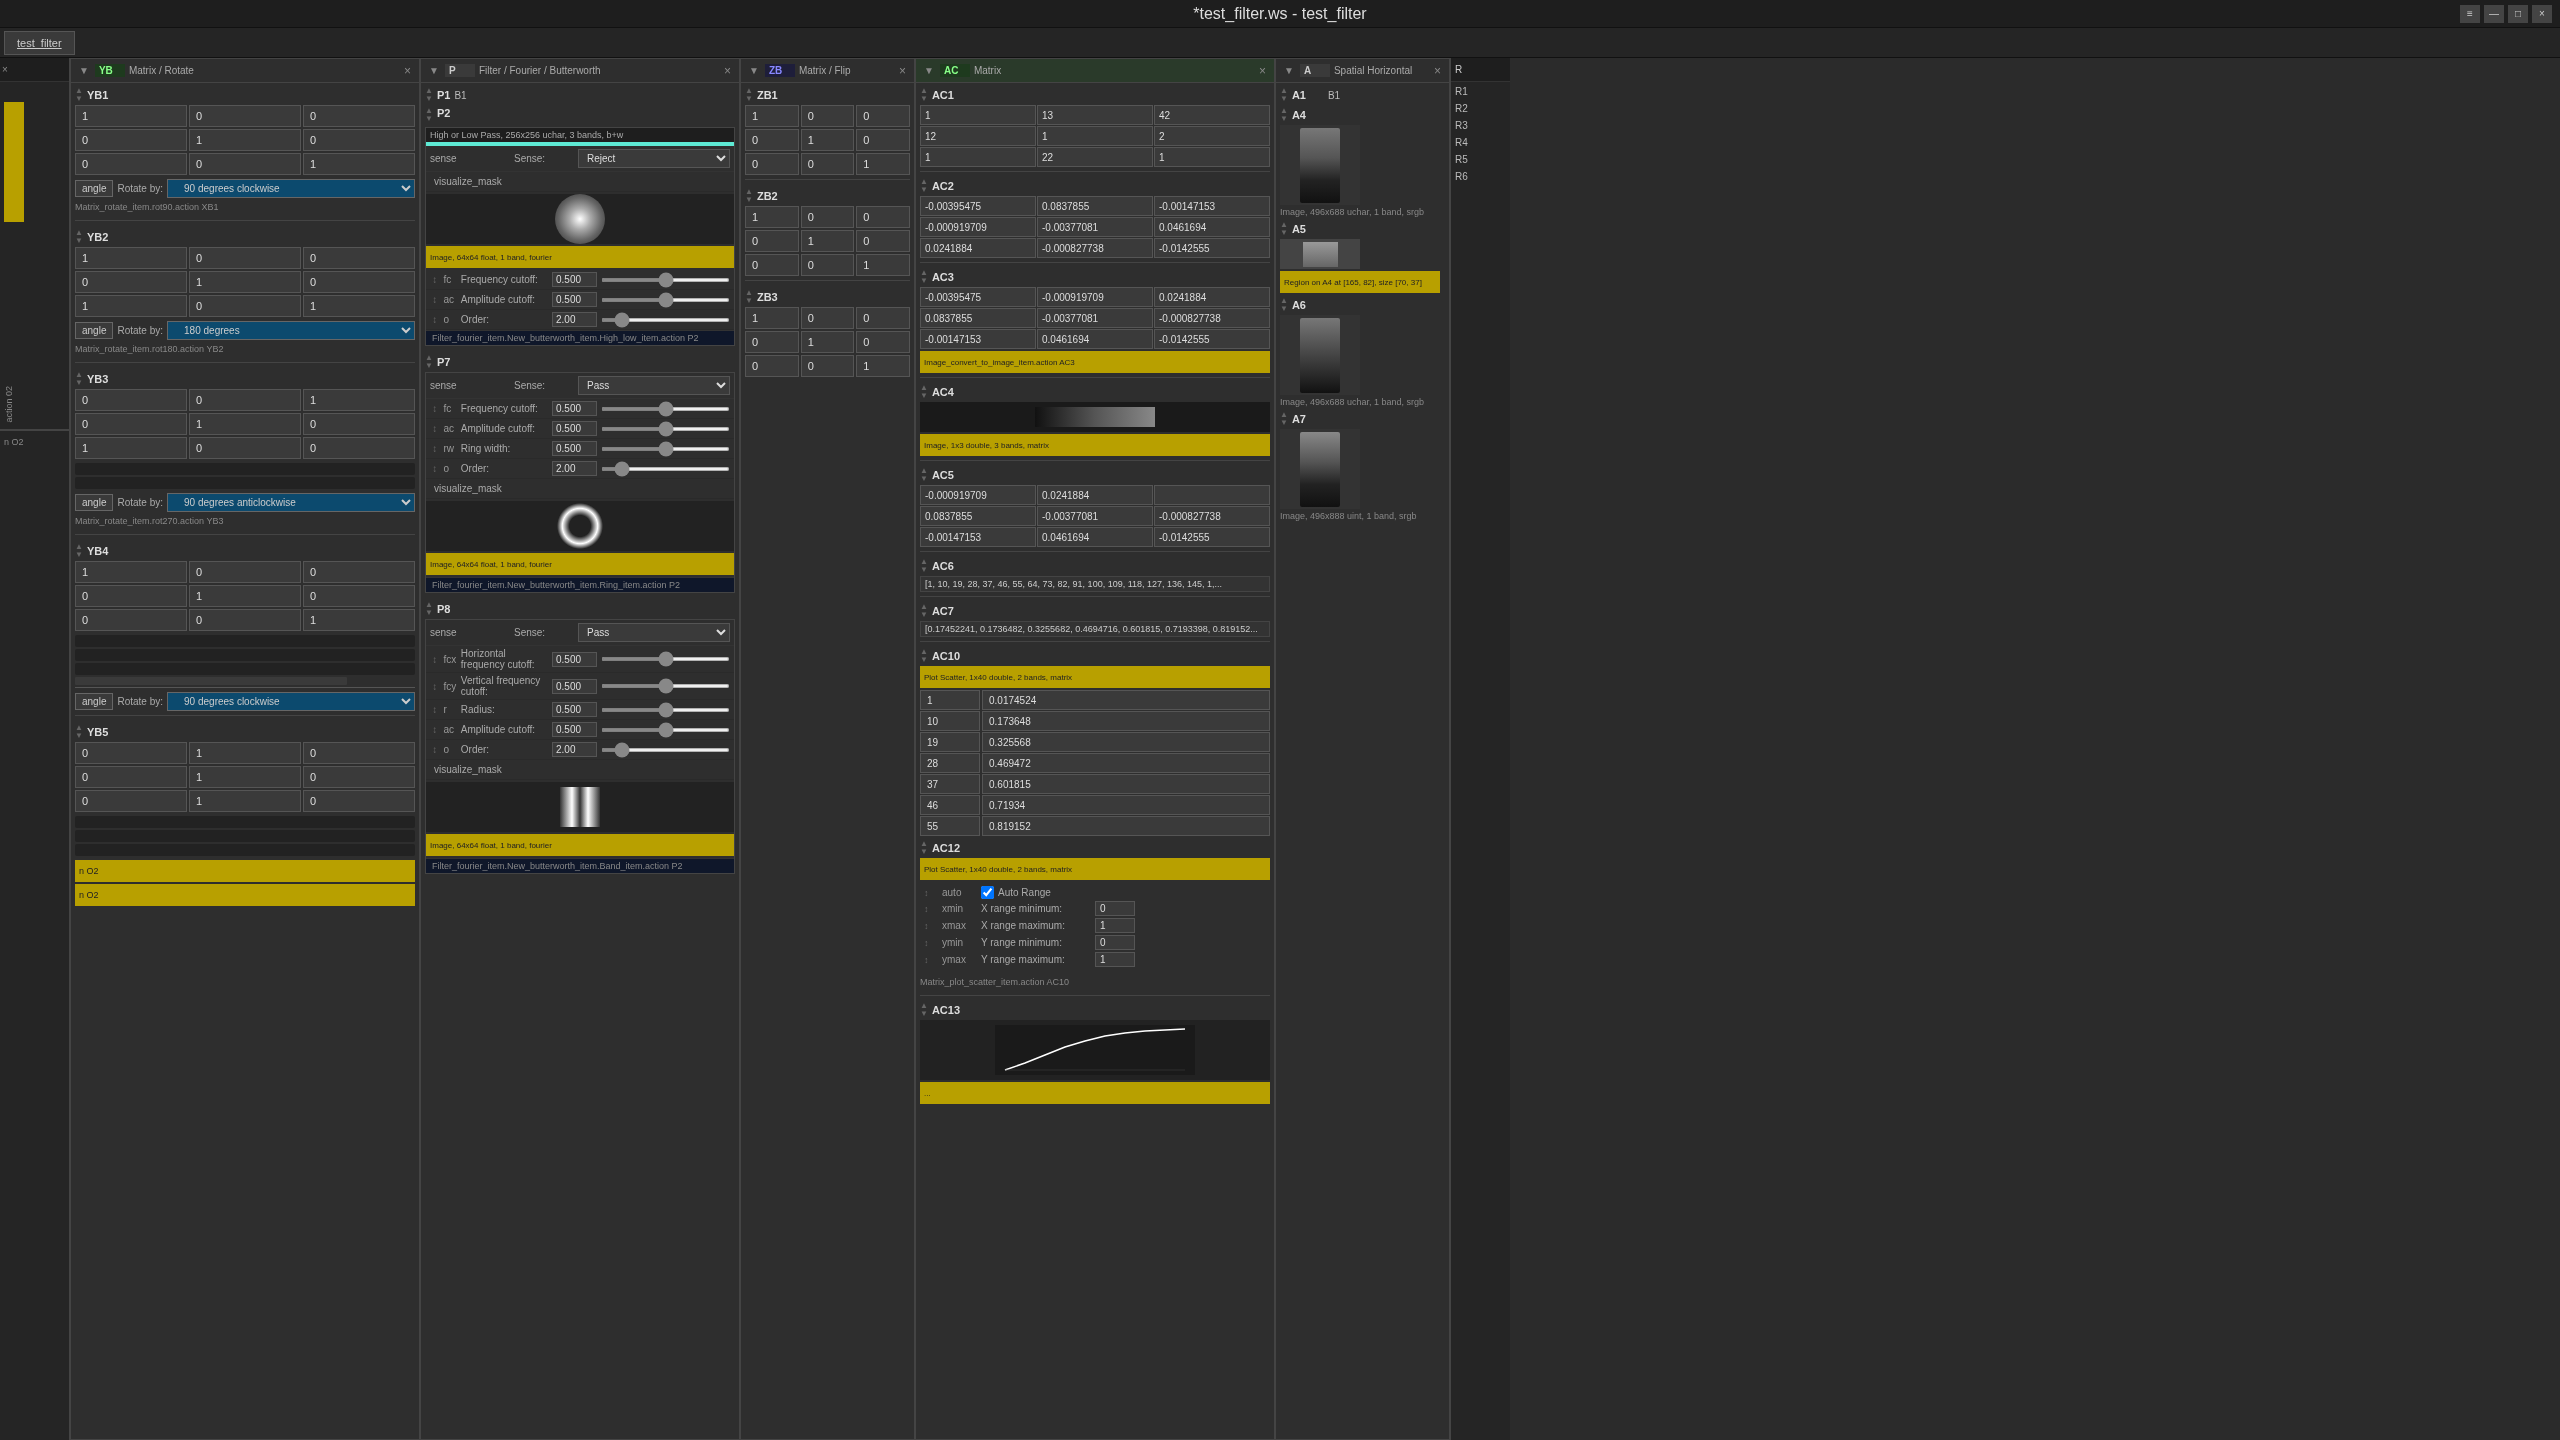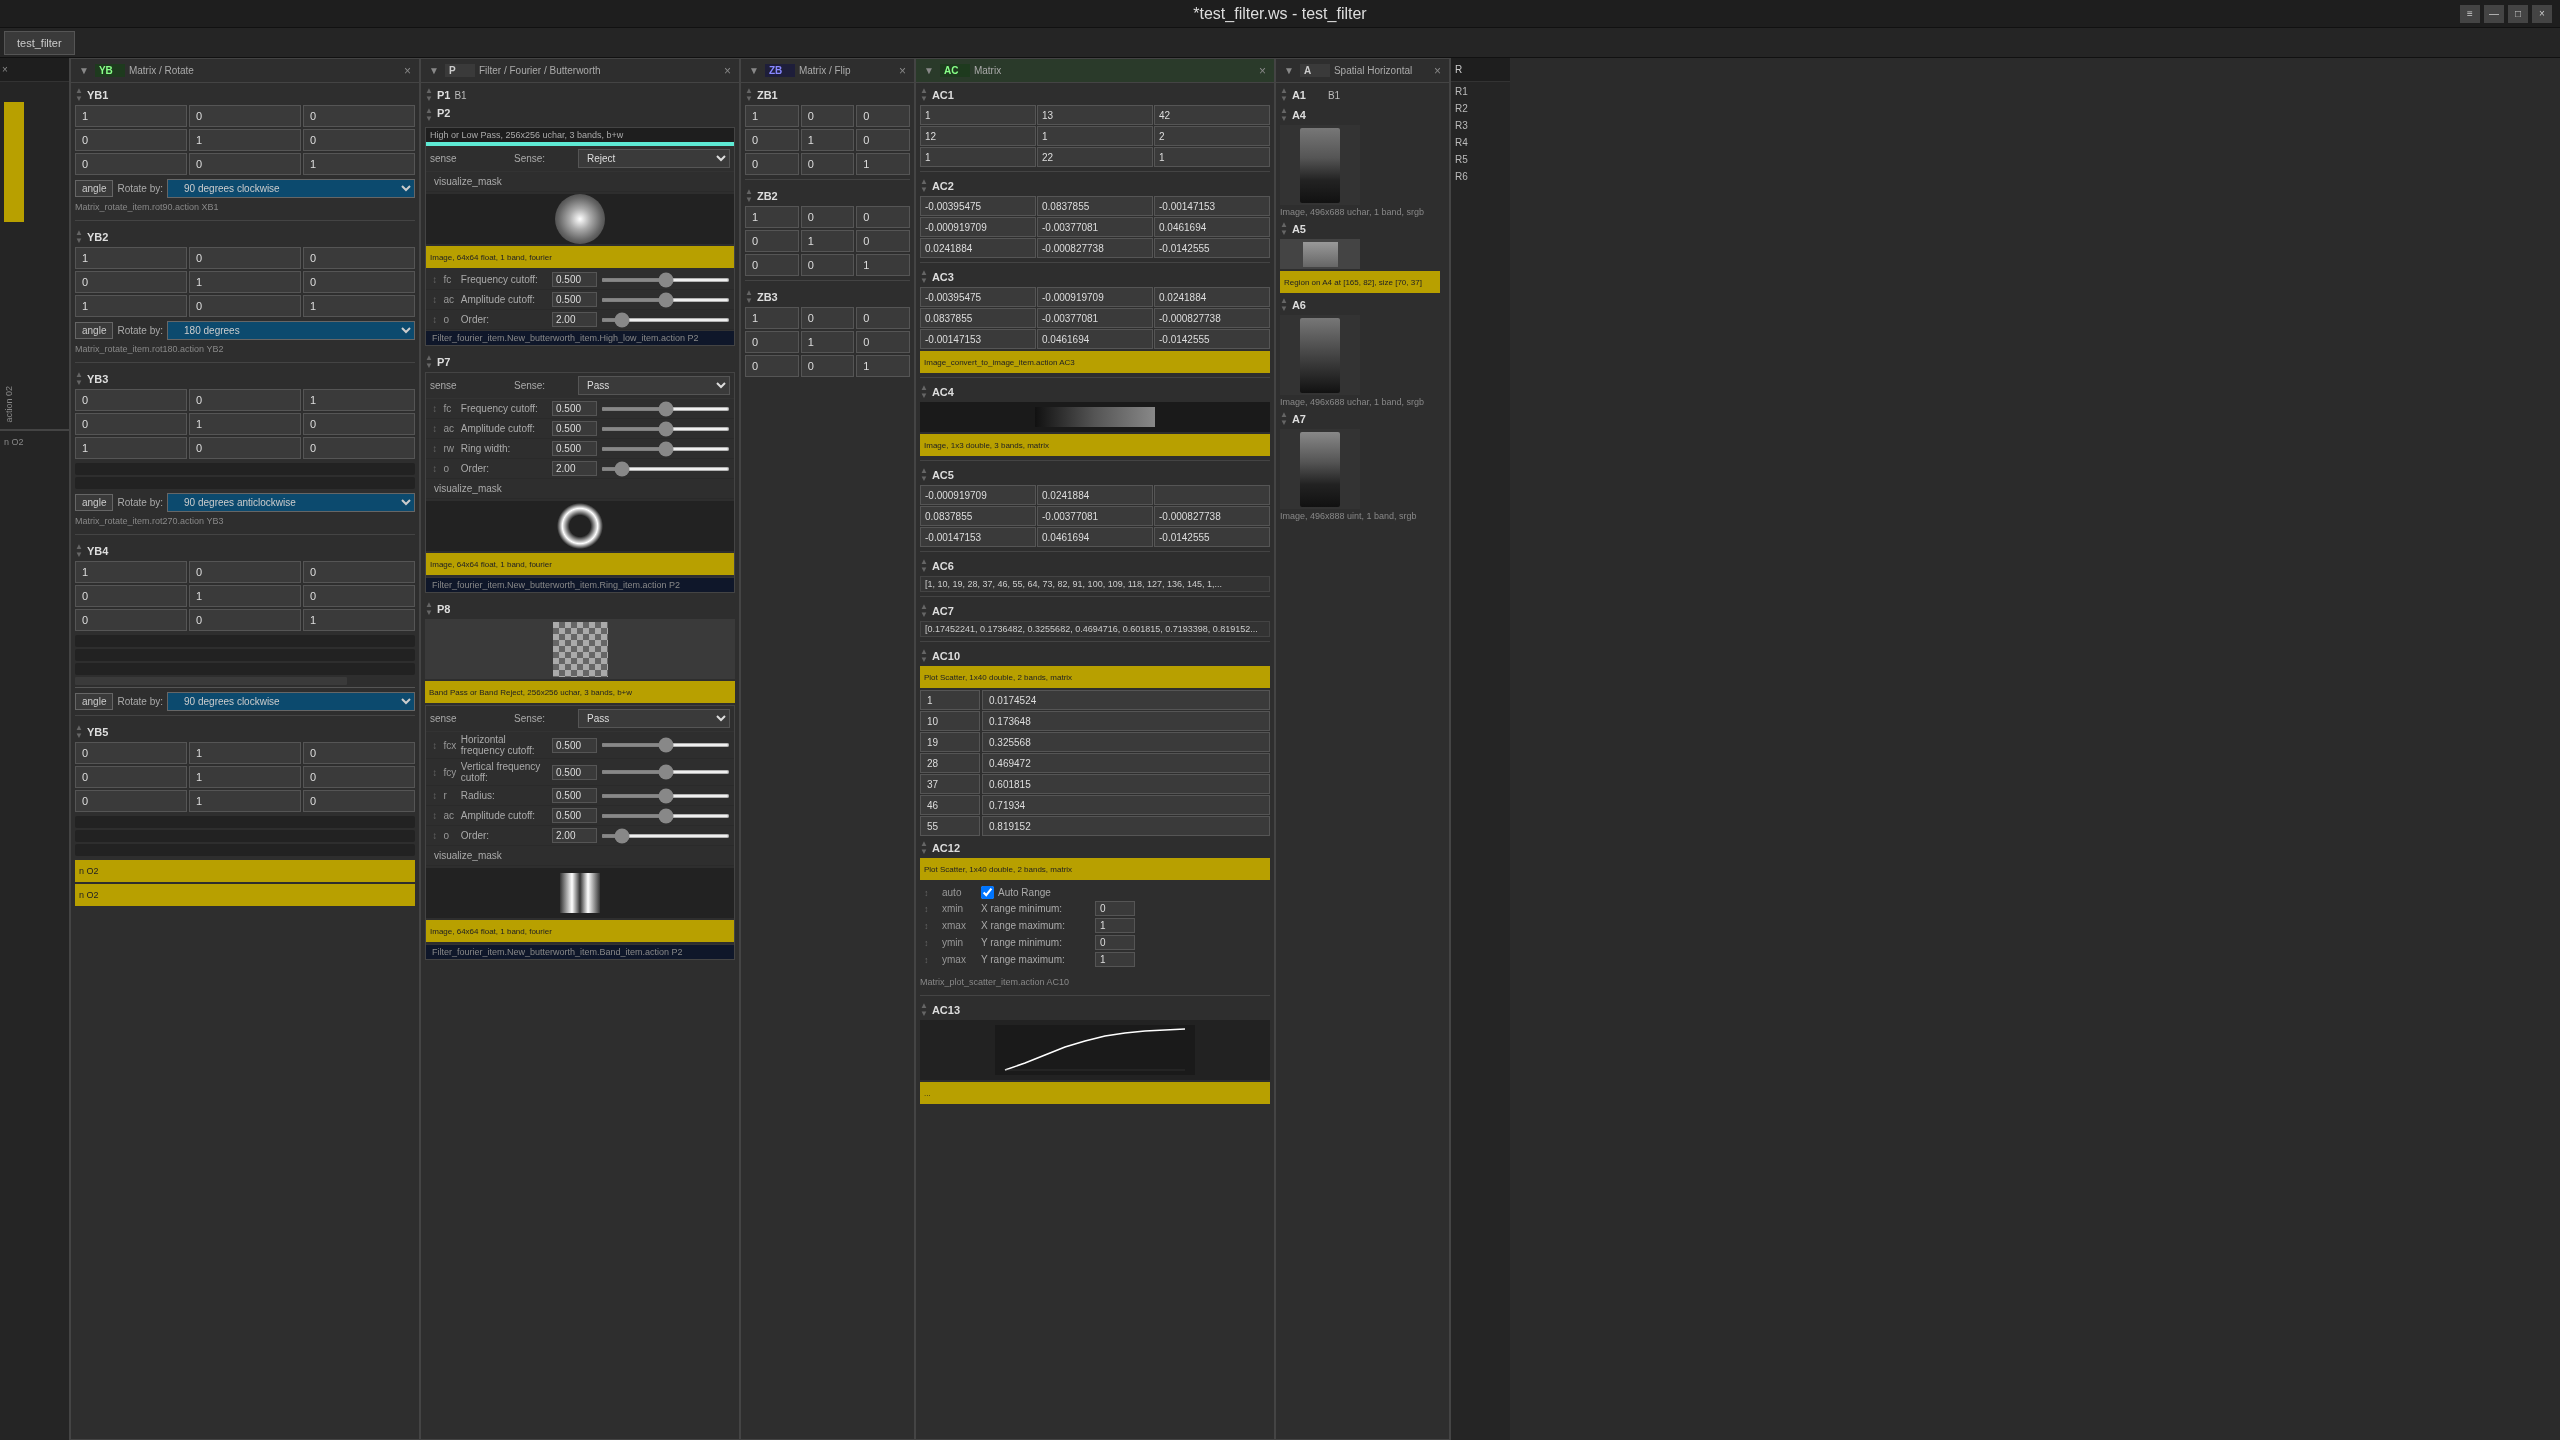--- a/index.html
+++ b/index.html
@@ -43,20 +43,21 @@
       align-items: center;
       justify-content: center;
     }
     .tab-bar {
       background: #252525;
       height: 30px;
       display: flex;
       align-items: center;
       padding: 0 4px;
       border-bottom: 1px solid #111;
+      text-decoration: underline;
     }
     .tab {
       background: #3a3a3a;
       padding: 4px 12px;
       font-size: 11px;
       color: #ccc;
       border: 1px solid #555;
       cursor: pointer;
       height: 24px;
       display: flex;
@@ -809,27 +810,20 @@
         <div class="yellow-bar-wide" style="font-size:8px;">Image, 64x64 float, 1 band, fourier</div>
         <div class="fourier-action-label">Filter_fourier_item.New_butterworth_item.Ring_item.action P2</div>
       </div>
 
       <div style="display:flex; gap:4px; margin-bottom:2px; align-items:center;">
         <div class="up-down-arrows">
             <span>▲</span>
             <span>▼</span>
           </div>
         <span style="font-size:11px; font-weight:bold; color:#ddd;">P8</span>
-      </div>
-      <div style="position:relative; margin-bottom:2px;">
-        <div style="background:#3a3a3a; height:60px; display:flex; align-items:center; justify-content:center;">
-          <div style="width:55px; height:55px; background:
-            repeating-conic-gradient(#666 0% 25%, #aaa 0% 50%) 0 0 / 12px 12px;"></div>
-        </div>
-        <div class="yellow-bar-wide" style="font-size:8px;">Band Pass or Band Reject, 256x256 uchar, 3 bands, b+w</div>
       </div>
       <div class="fourier-block">
         <div class="sense-row">
           <span class="sense-key">sense</span>
           <span style="font-size:10px; color:#aaa; width:60px;">Sense:</span>
           <select class="sense-val-select">
             <option selected="">Pass</option>
             <option>Reject</option>
           </select>
         </div>

